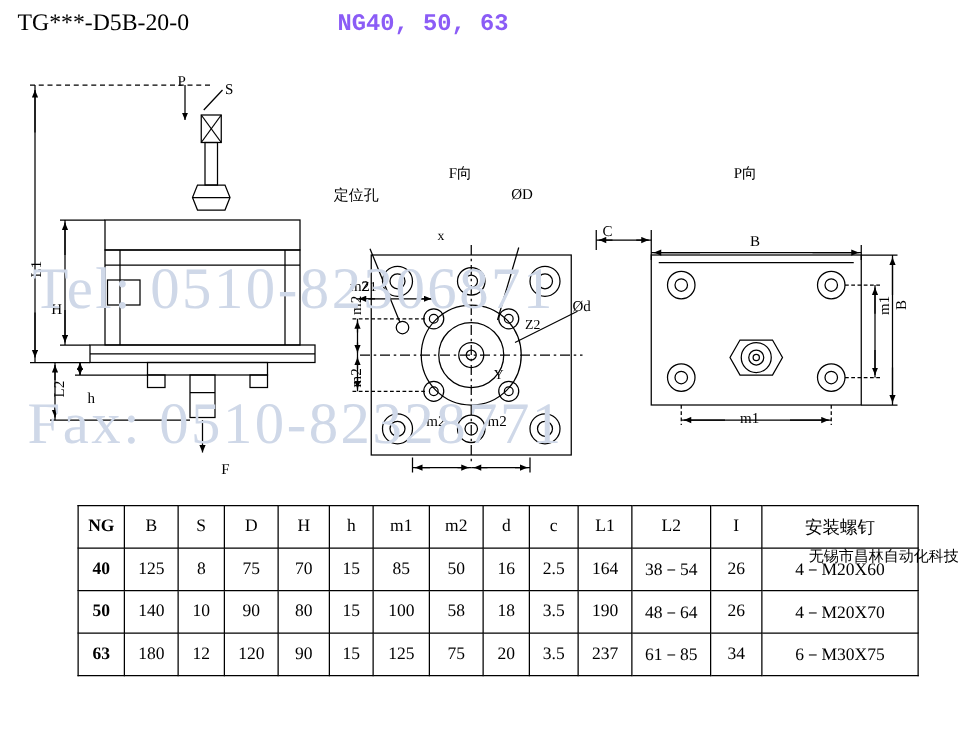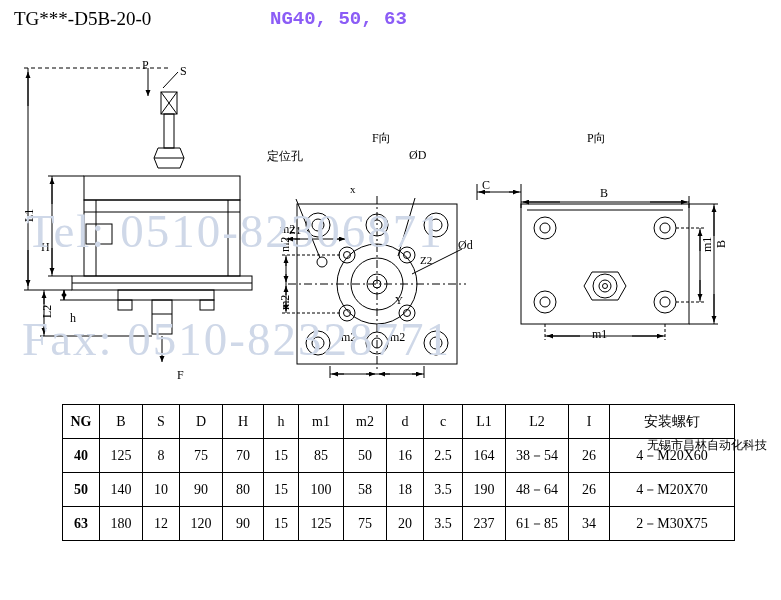--- a/index.html
+++ b/index.html
@@ -327,21 +327,21 @@
   <div class="abs lbl" style="left:142px; top:58px;">P</div>
   <div class="abs lbl" style="left:180px; top:64px;">S</div>
   <div class="abs lbl" style="left:177px; top:368px;">F</div>
 
   <div class="abs lbl vert" style="left:22px; top:222px;">L1</div>
   <div class="abs lbl" style="left:41px; top:240px;">H</div>
   <div class="abs lbl vert" style="left:40px; top:318px;">L2</div>
   <div class="abs lbl" style="left:70px; top:311px;">h</div>
 
   <div class="abs lbl-cn" style="left:267px; top:148px;">定位孔</div>
-  <div class="abs lbl" style="left:372px; top:130px;">F向</div>
+  <div class="abs lbl" style="left:359px; top:130px;">F向</div>
   <div class="abs lbl" style="left:409px; top:148px;">ØD</div>
   <div class="abs lbl" style="left:458px; top:238px;">Ød</div>
 
   <div class="abs lbl-sm" style="left:350px; top:183px;">x</div>
   <div class="abs lbl-sm" style="left:395px; top:294px;">Y</div>
   <div class="abs lbl-sm" style="left:289px; top:224px;">Z1</div>
   <div class="abs lbl-sm" style="left:420px; top:254px;">Z2</div>
 
   <div class="abs lbl" style="left:280px; top:222px;">m2</div>
   <div class="abs lbl vert" style="left:278px; top:252px;">m2</div>
@@ -418,20 +418,20 @@
         <td>120</td>
         <td>90</td>
         <td>15</td>
         <td>125</td>
         <td>75</td>
         <td>20</td>
         <td>3.5</td>
         <td>237</td>
         <td>61－85</td>
         <td>34</td>
-        <td>2－M30X75</td>
+        <td>6－M30X75</td>
       </tr>
     </tbody>
   </table>
 
   <div class="abs" id="footer">无锡市昌林自动化科技</div>
 
 </div>
 
 </body></html>

